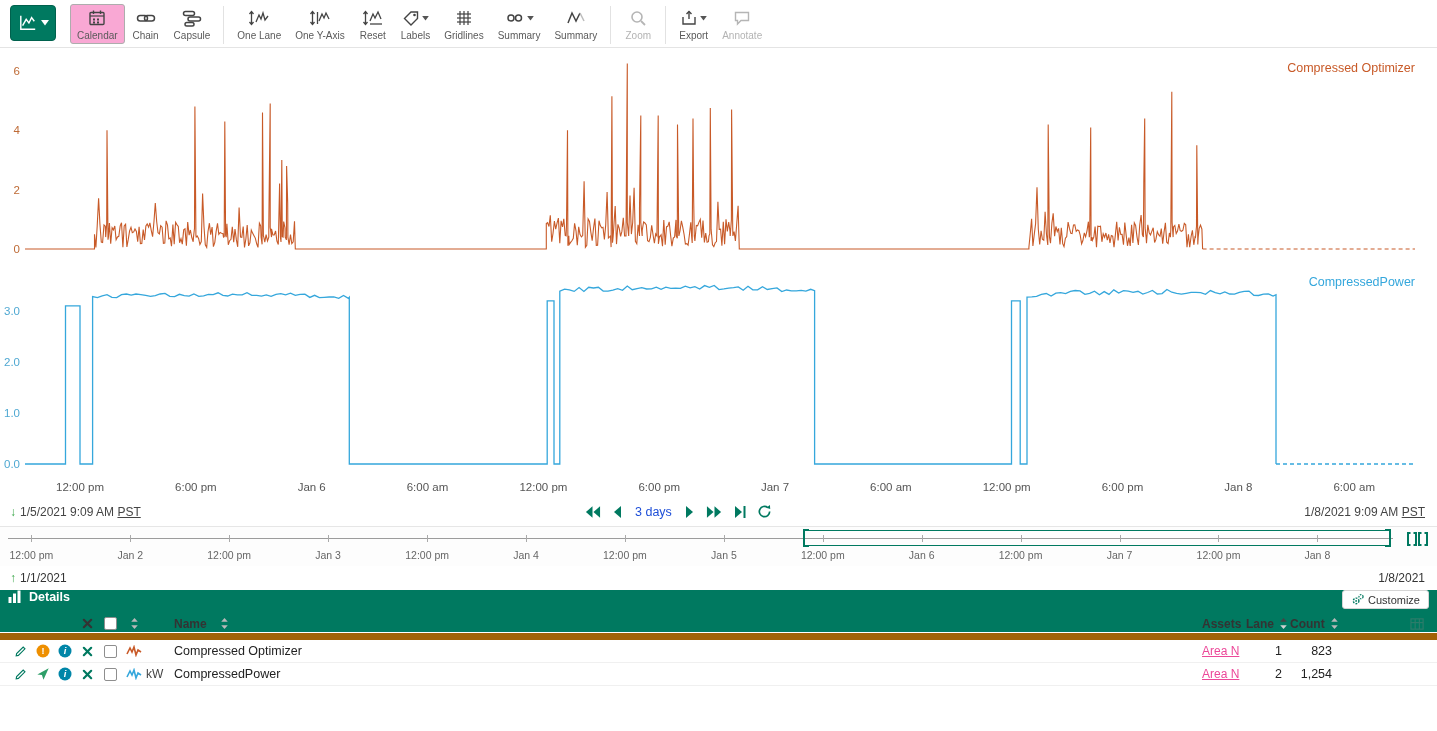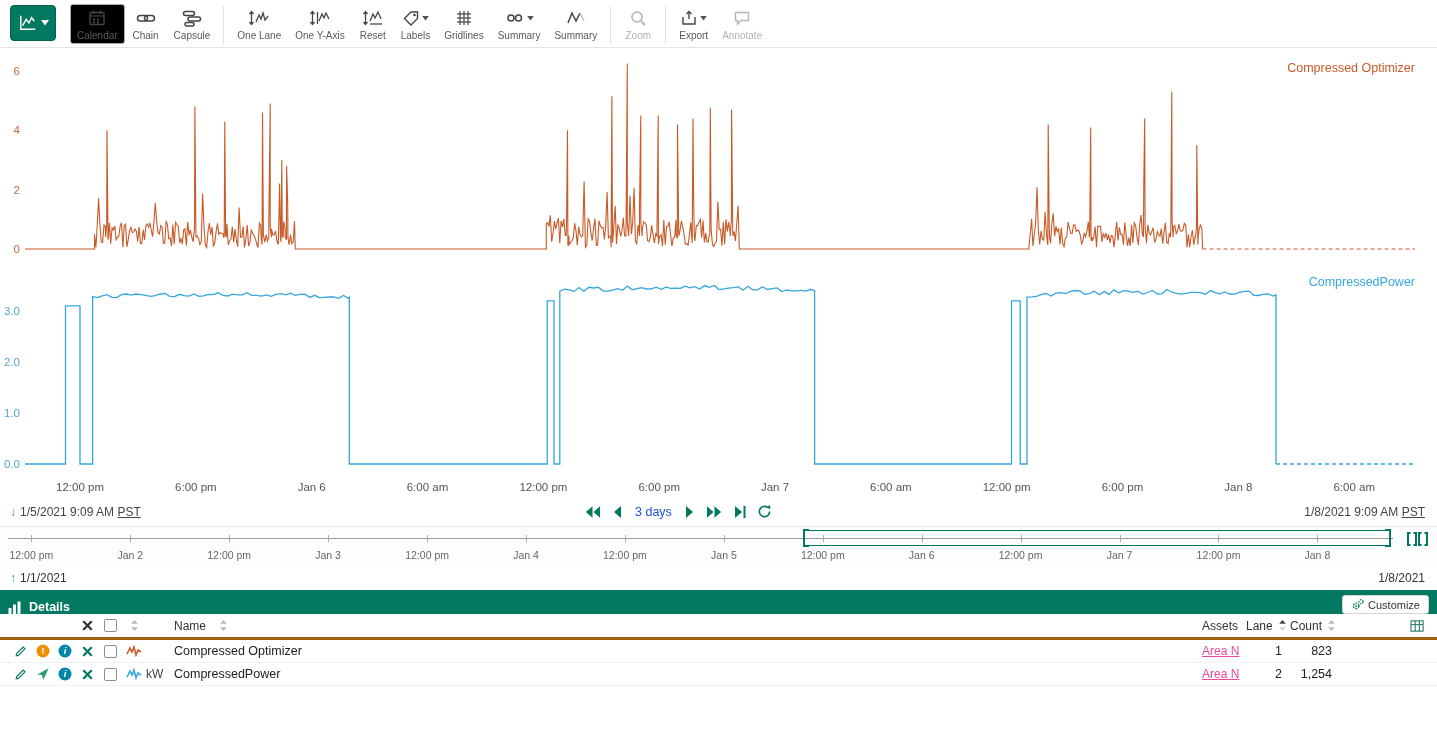--- a/index.html
+++ b/index.html
@@ -10,21 +10,21 @@
   
   .toolbar { position:absolute; top:0; left:0; right:0; height:48px; background:#fff;
              border-bottom:1px solid #E4E4E4; display:flex; align-items:flex-start;
              padding:4px 6px 0 10px; }
   .tb-view { width:46px; height:36px; background:#007960; border:1px solid #00614d; border-radius:4px;
              display:flex; align-items:center; justify-content:center; gap:3px; margin:1px 14px 0 0; cursor:pointer; }
   .tb-btn  { display:flex; flex-direction:column; align-items:center; padding:3px 6px 2px;
              border:1px solid transparent; border-radius:3px; min-width:42px; cursor:pointer; }
   .tb-btn .ticon { height:20px; display:flex; align-items:center; gap:2px; }
   .tb-btn .tlabel { font-size:10px; color:#5a5a5a; margin-top:2px; white-space:nowrap; }
-  .tb-btn.active { background:#000000; border-color:#adadad; }
+  .tb-btn.active { background:#f9a8d4; border-color:#adadad; }
   .tb-btn.disabled .tlabel { color:#b3b3b3; }
   .tb-sep { width:1px; height:38px; background:#e2e2e2; margin:2px 6px 0 6px; flex:none; }
 
   
   .chart-region { position:absolute; top:48px; left:0; width:1437px; height:452px; }
   .lane-label { position:absolute; font-size:12.5px; }
   .lane-label.l1 { top:13px; right:22px; color:#C85A28; }
   .lane-label.l2 { top:227px; right:22px; color:#35A7DC; }
 
   
@@ -48,31 +48,31 @@
   .br.l { left:-1px;  border:2px solid #007960; border-right:none; }
   .br.r { right:-1px; border:2px solid #007960; border-left:none; }
   .tl-auto { position:absolute; right:9px; top:4px; cursor:pointer; }
 
   .duration-row { position:absolute; top:568px; left:0; right:0; height:20px; font-size:12px; color:#333; }
   .dr-start { position:absolute; left:10px; top:3px; }
   .dr-mid   { position:absolute; left:0; right:0; top:3px; text-align:center; color:#007960; }
   .dr-end   { position:absolute; right:12px; top:3px; }
 
   
-  .details-bar { position:absolute; top:590px; left:0; right:0; height:24px; background:#007960; color:#fff;
-                 display:flex; align-items:flex-end; padding:0 8px; }
+  .details-bar { position:absolute; top:590px; left:0; right:0; height:42px; background:#007960; color:#fff;
+                 display:flex; align-items:flex-start; padding:0 8px; }
   .details-bar .dtitle { font-size:12.5px; font-weight:600; margin-left:7px; }
   .customize-btn { margin-left:auto; background:#fff; border:1px solid #d5d5d5; border-radius:3px; height:19px;
                    display:flex; align-items:center; gap:4px; padding:0 8px; color:#333; font-size:11px; cursor:pointer; }
 
   .details-table { position:absolute; top:614px; left:0; right:0; }
   .trow { display:grid;
           grid-template-columns:10px 22px 22px 22px 22px 24px 24px 24px 1fr 50px 44px 58px 58px 22px 9px;
           align-items:center; height:23px; font-size:12.5px; color:#222; }
-  .trow.thead { height:26px; border-bottom:3px solid #a16207; font-weight:normal; font-size:12px; color:#333; }
+  .trow.thead { height:26px; border-bottom:7px solid #a16207; font-weight:bold; font-size:12px; color:#333; }
   .trow.tbody { border-bottom:1px solid #f0f0f0; }
   .cell { display:flex; align-items:center; }
   .cell.center { justify-content:center; }
   .cell.right  { justify-content:flex-end; }
   .cbx { width:13px; height:13px; border:1px solid #8e8e8e; border-radius:2px; background:#fff; cursor:pointer; }
   .name-cell { gap:8px; padding-left:4px; }
   .uom { color:#444; font-size:12px; }
   .asset-link { color:#ec4899; text-decoration:underline; cursor:pointer; padding-left:6px; font-size:12px; }
   .lane-val  { padding-right:8px; }
   .count-val { padding-right:16px;text-align:center; }

